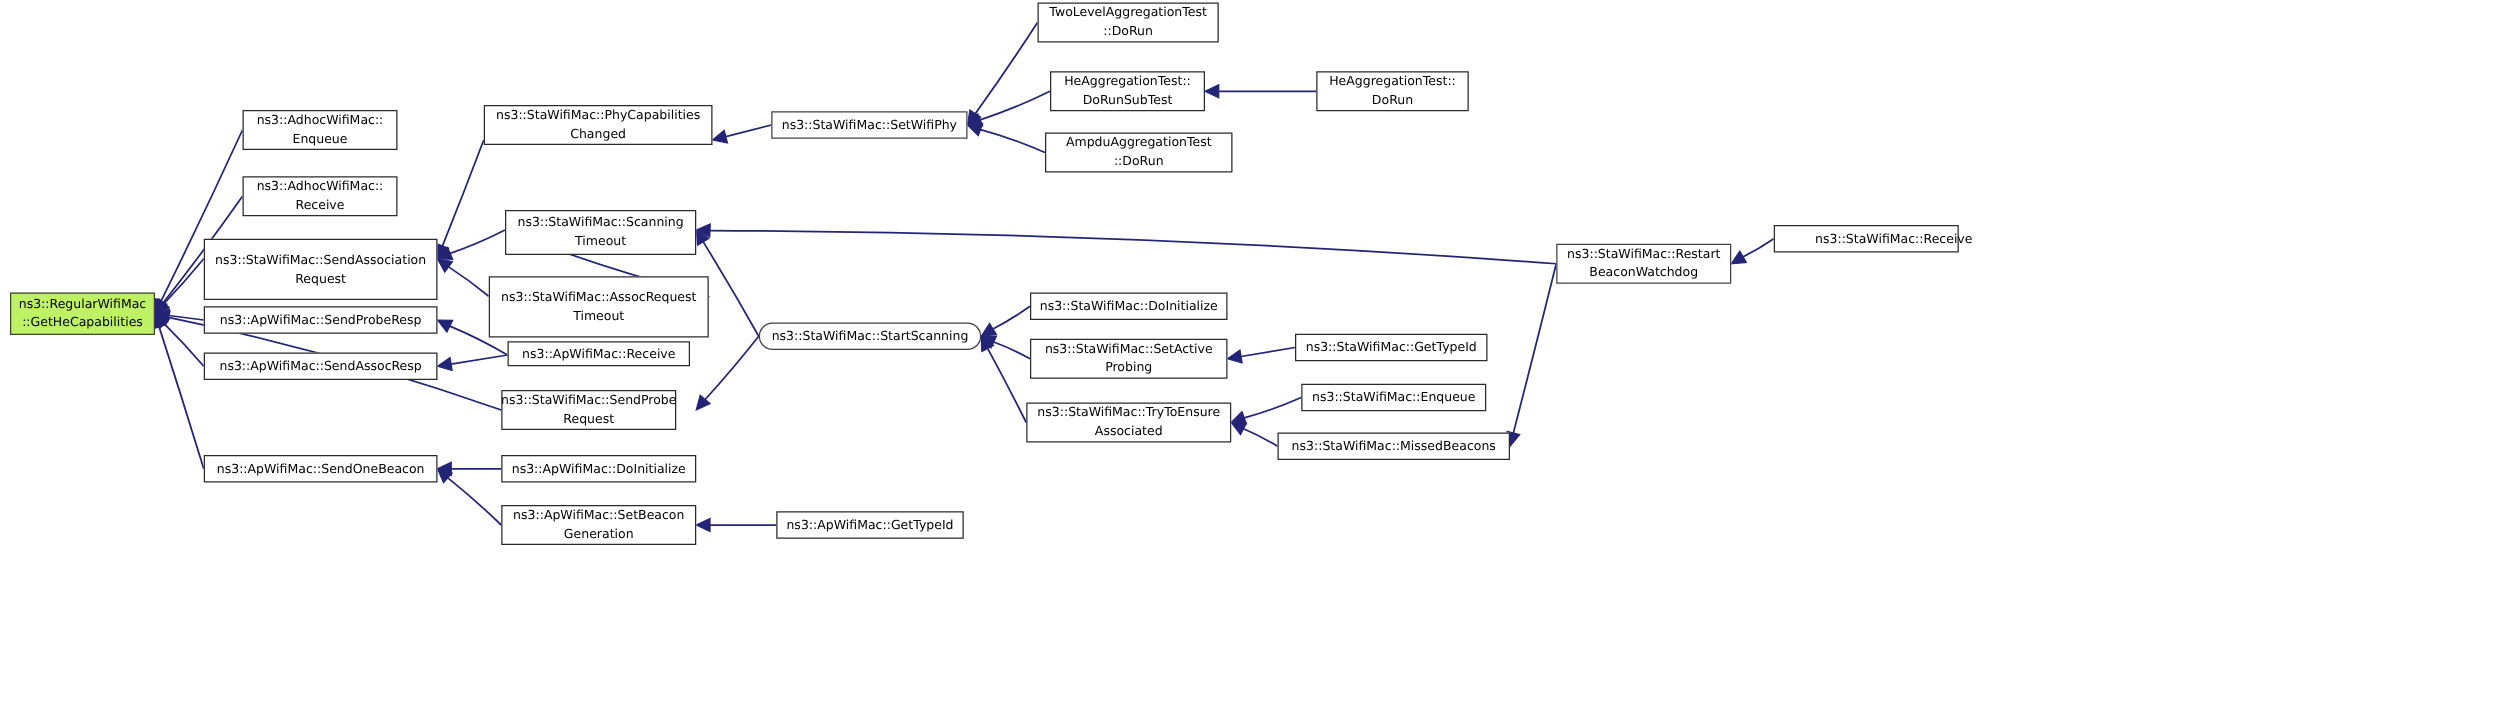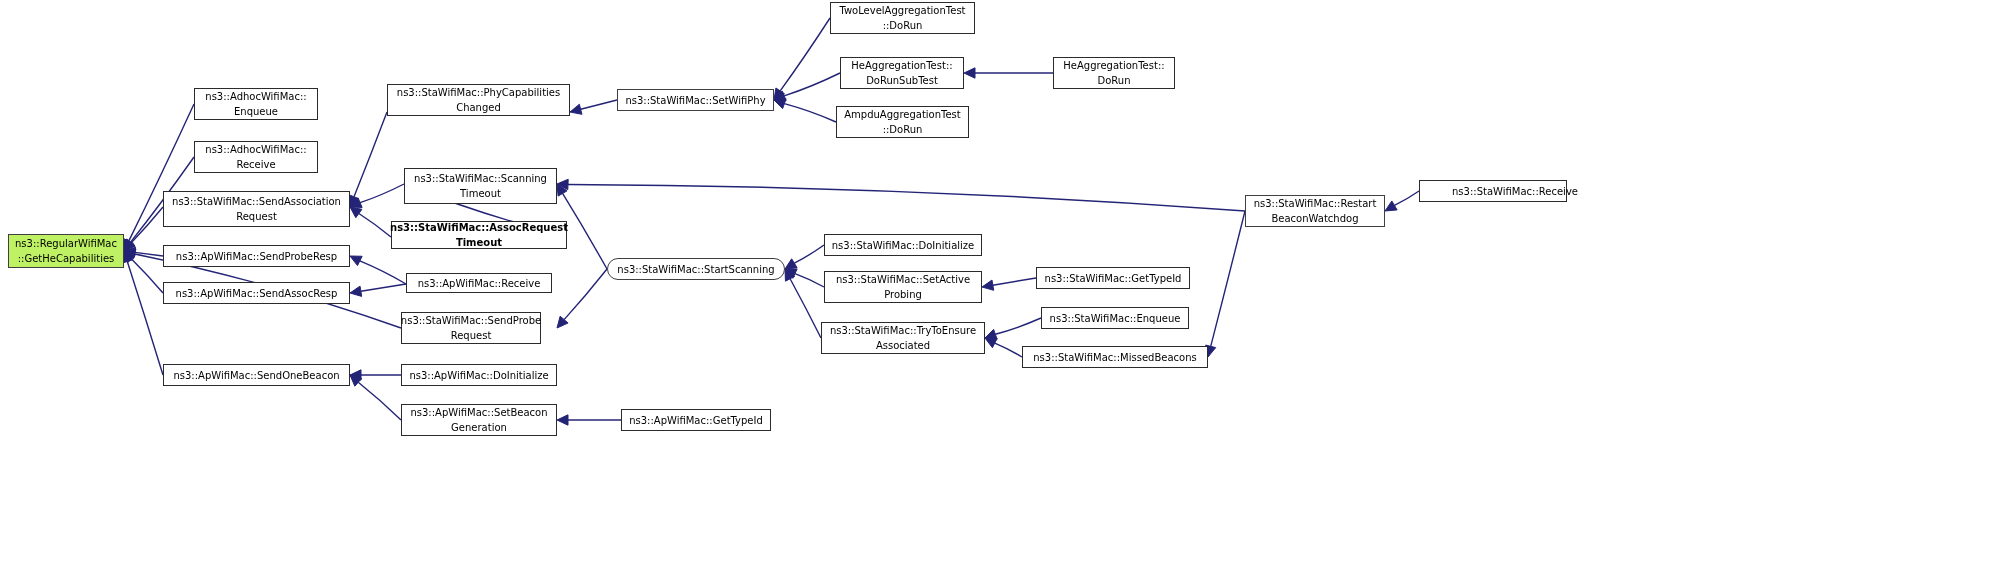--- a/index.html
+++ b/index.html
@@ -148,45 +148,45 @@
         <polygon points="1385,211 1391.8447717086058,200.94072068898225 1397.1177810248653,209.90483652662306"></polygon>
       </g>
     </svg>
   <div id="node-layer">
       <div class="node root" style="left: 8px; top: 234px; width: 116px; height: 34px;"><span>ns3::RegularWifiMac
 ::GetHeCapabilities</span></div>
       <div class="node" style="left: 194px; top: 88px; width: 124px; height: 32px;"><span>ns3::AdhocWifiMac::
 Enqueue</span></div>
       <div class="node" style="left: 194px; top: 141px; width: 124px; height: 32px;"><span>ns3::AdhocWifiMac::
 Receive</span></div>
-      <div class="node" style="left: 163px; top: 191px; width: 187px; height: 36px;"><span>ns3::StaWifiMac::SendAssociation
+      <div class="node" style="left: 163px; top: 191px; width: 187px; height: 49px;"><span>ns3::StaWifiMac::SendAssociation
 Request</span></div>
       <div class="node" style="left: 163px; top: 245px; width: 187px; height: 22px;"><span>ns3::ApWifiMac::SendProbeResp</span></div>
       <div class="node" style="left: 163px; top: 282px; width: 187px; height: 22px;"><span>ns3::ApWifiMac::SendAssocResp</span></div>
       <div class="node" style="left: 163px; top: 364px; width: 187px; height: 22px;"><span>ns3::ApWifiMac::SendOneBeacon</span></div>
       <div class="node" style="left: 387px; top: 84px; width: 183px; height: 32px;"><span>ns3::StaWifiMac::PhyCapabilities
 Changed</span></div>
       <div class="node" style="left: 404px; top: 168px; width: 153px; height: 36px;"><span>ns3::StaWifiMac::Scanning
 Timeout</span></div>
-      <div class="node" style="left: 391px; top: 221px; width: 176px; height: 28px; font-weight: bold;"><span>ns3::StaWifiMac::AssocRequest
+      <div class="node" style="left: 391px; top: 221px; width: 176px; height: 49px;"><span>ns3::StaWifiMac::AssocRequest
 Timeout</span></div>
       <div class="node" style="left: 406px; top: 273px; width: 146px; height: 20px;"><span>ns3::ApWifiMac::Receive</span></div>
       <div class="node" style="left: 401px; top: 312px; width: 140px; height: 32px;"><span>ns3::StaWifiMac::SendProbe
 Request</span></div>
       <div class="node" style="left: 401px; top: 364px; width: 156px; height: 22px;"><span>ns3::ApWifiMac::DoInitialize</span></div>
       <div class="node" style="left: 401px; top: 404px; width: 156px; height: 32px;"><span>ns3::ApWifiMac::SetBeacon
 Generation</span></div>
       <div class="node thick" style="left: 617px; top: 89px; width: 157px; height: 22px;"><span>ns3::StaWifiMac::SetWifiPhy</span></div>
       <div class="node thick" style="left: 607px; top: 258px; width: 178px; height: 22px; border-radius: 11px;"><span>ns3::StaWifiMac::StartScanning</span></div>
       <div class="node" style="left: 621px; top: 409px; width: 150px; height: 22px;"><span>ns3::ApWifiMac::GetTypeId</span></div>
       <div class="node" style="left: 830px; top: 2px; width: 145px; height: 32px;"><span>TwoLevelAggregationTest
 ::DoRun</span></div>
       <div class="node" style="left: 840px; top: 57px; width: 124px; height: 32px;"><span>HeAggregationTest::
 DoRunSubTest</span></div>
-      <div class="node" style="left: 836px; top: 106px; width: 133px; height: 32px; text-align: center;"><span>AmpduAggregationTest
+      <div class="node" style="left: 836px; top: 106px; width: 150px; height: 32px; text-align: center;"><span>AmpduAggregationTest
 ::DoRun</span></div>
       <div class="node" style="left: 824px; top: 234px; width: 158px; height: 22px;"><span>ns3::StaWifiMac::DoInitialize</span></div>
       <div class="node" style="left: 824px; top: 271px; width: 158px; height: 32px;"><span>ns3::StaWifiMac::SetActive
 Probing</span></div>
       <div class="node" style="left: 821px; top: 322px; width: 164px; height: 32px;"><span>ns3::StaWifiMac::TryToEnsure
 Associated</span></div>
       <div class="node" style="left: 1053px; top: 57px; width: 122px; height: 32px;"><span>HeAggregationTest::
 DoRun</span></div>
       <div class="node" style="left: 1036px; top: 267px; width: 154px; height: 22px;"><span>ns3::StaWifiMac::GetTypeId</span></div>
       <div class="node" style="left: 1041px; top: 307px; width: 148px; height: 22px;"><span>ns3::StaWifiMac::Enqueue</span></div>

